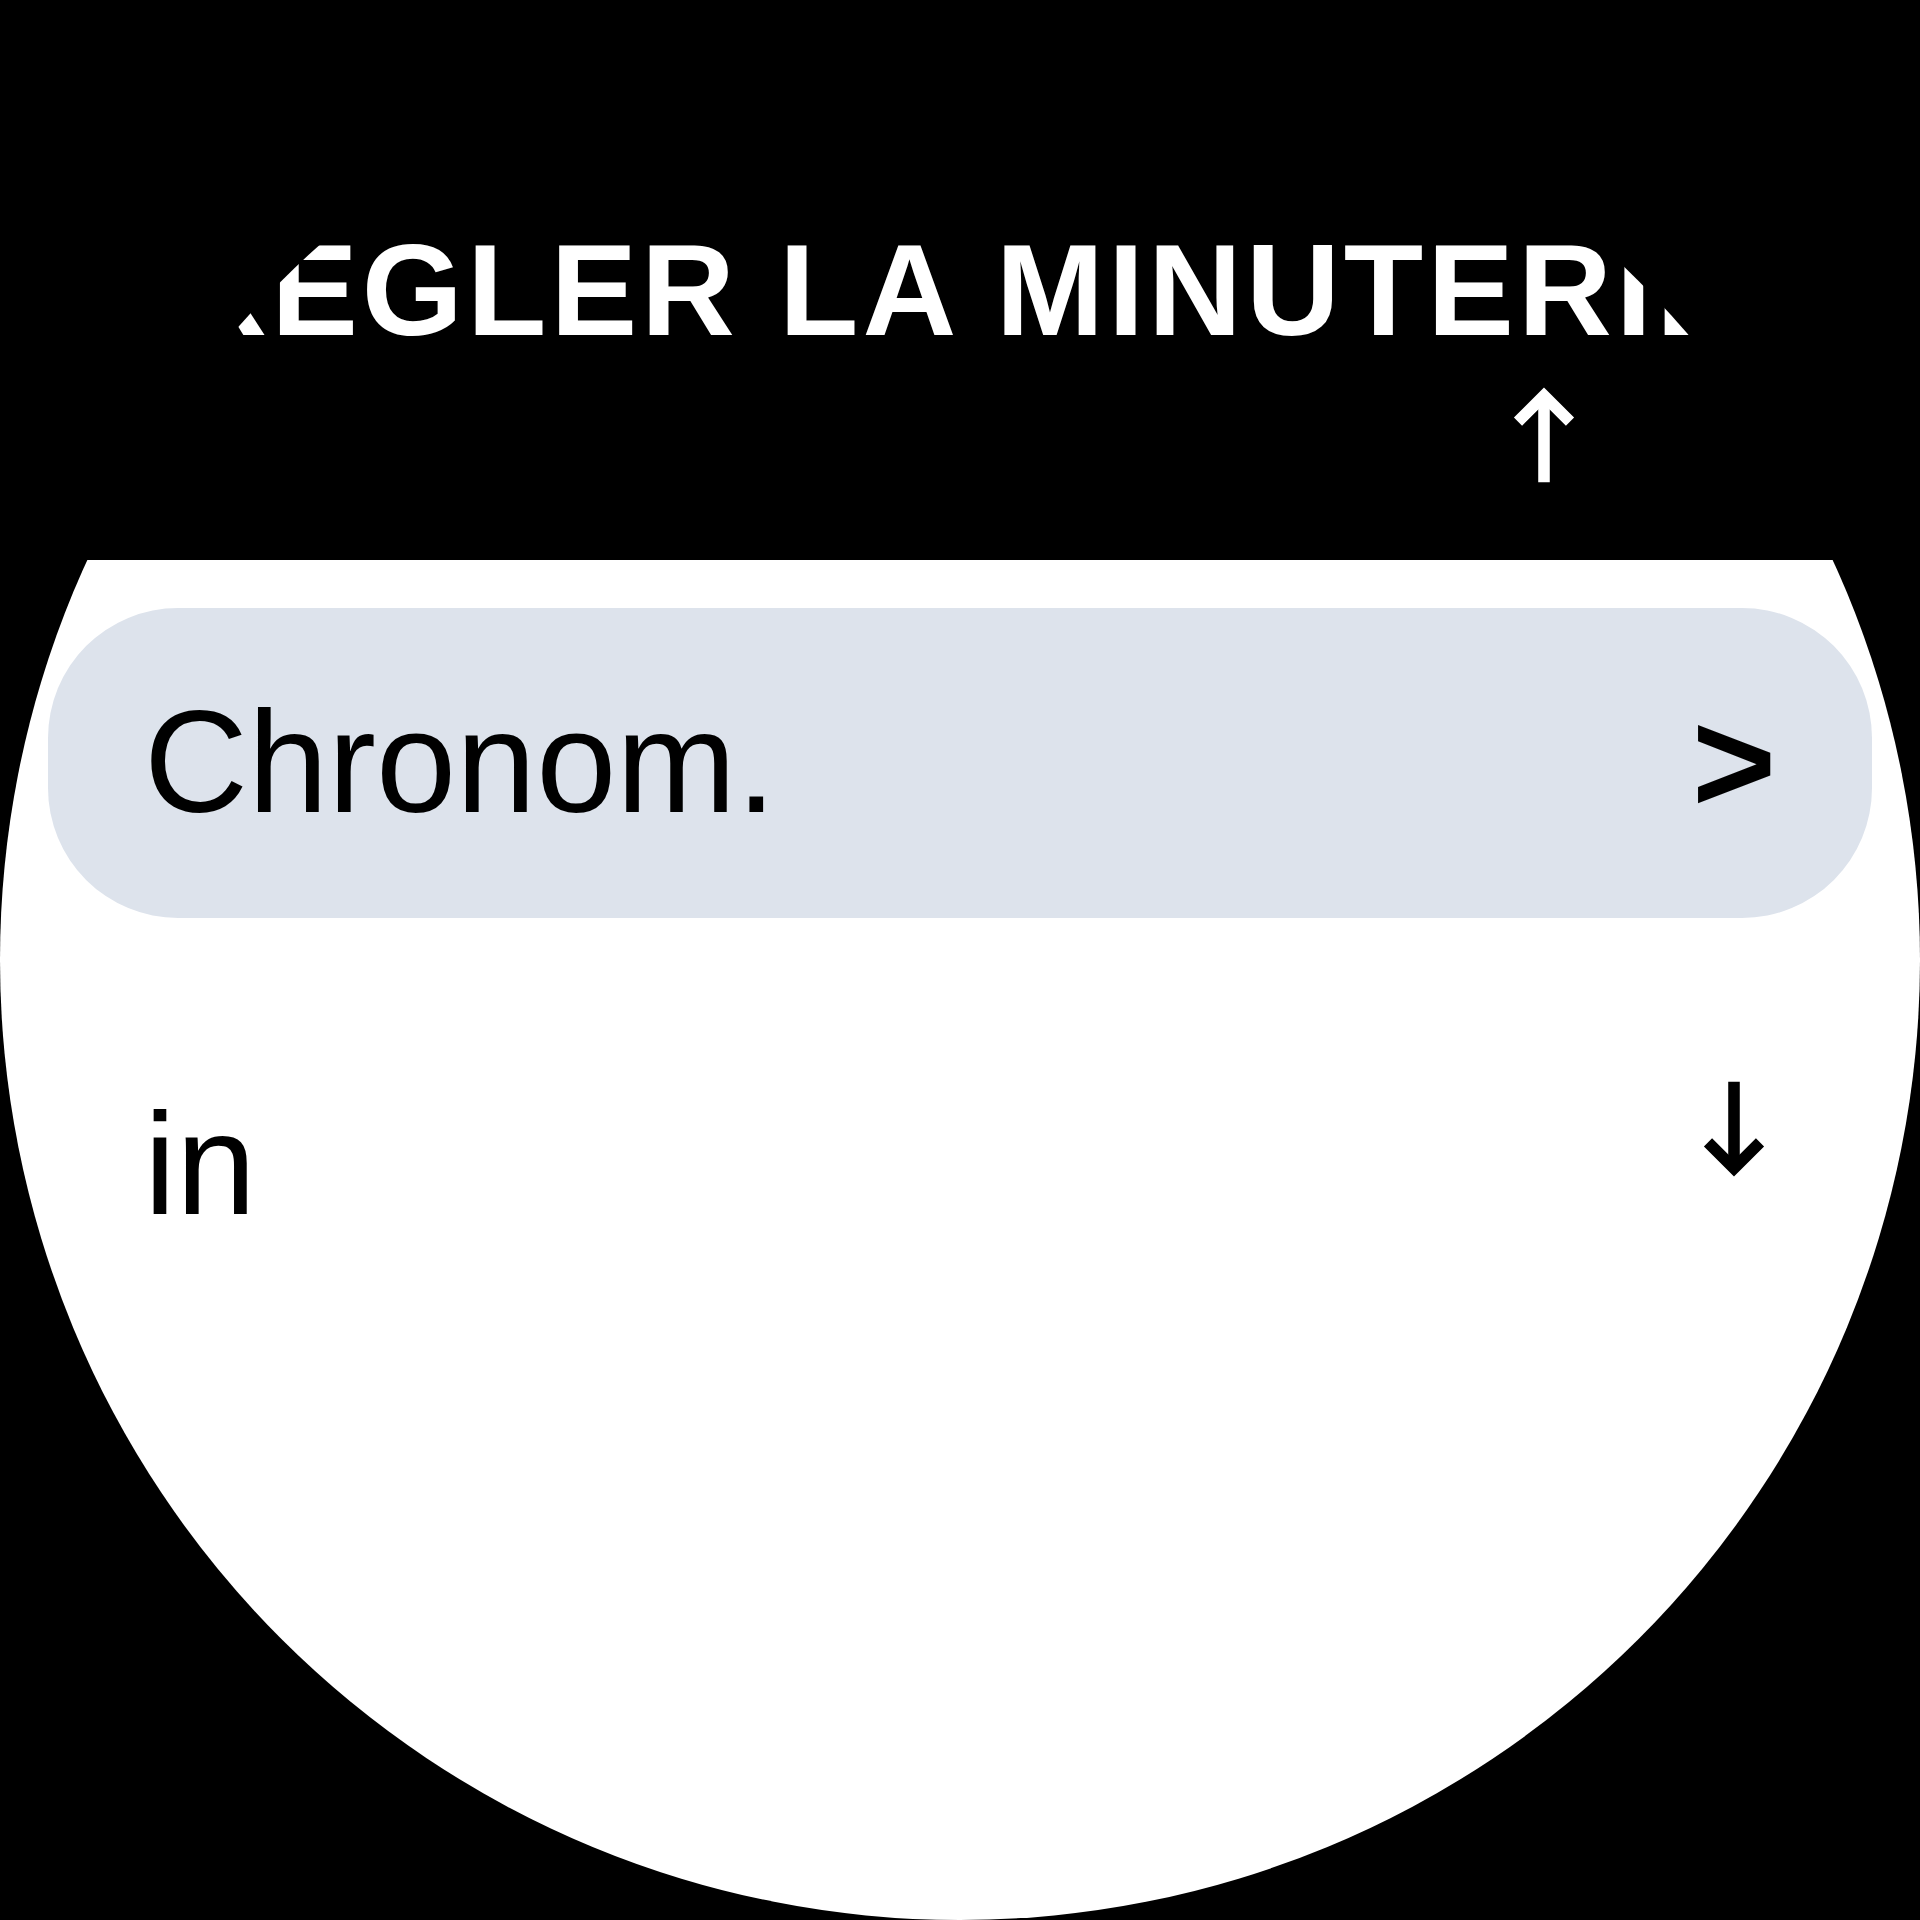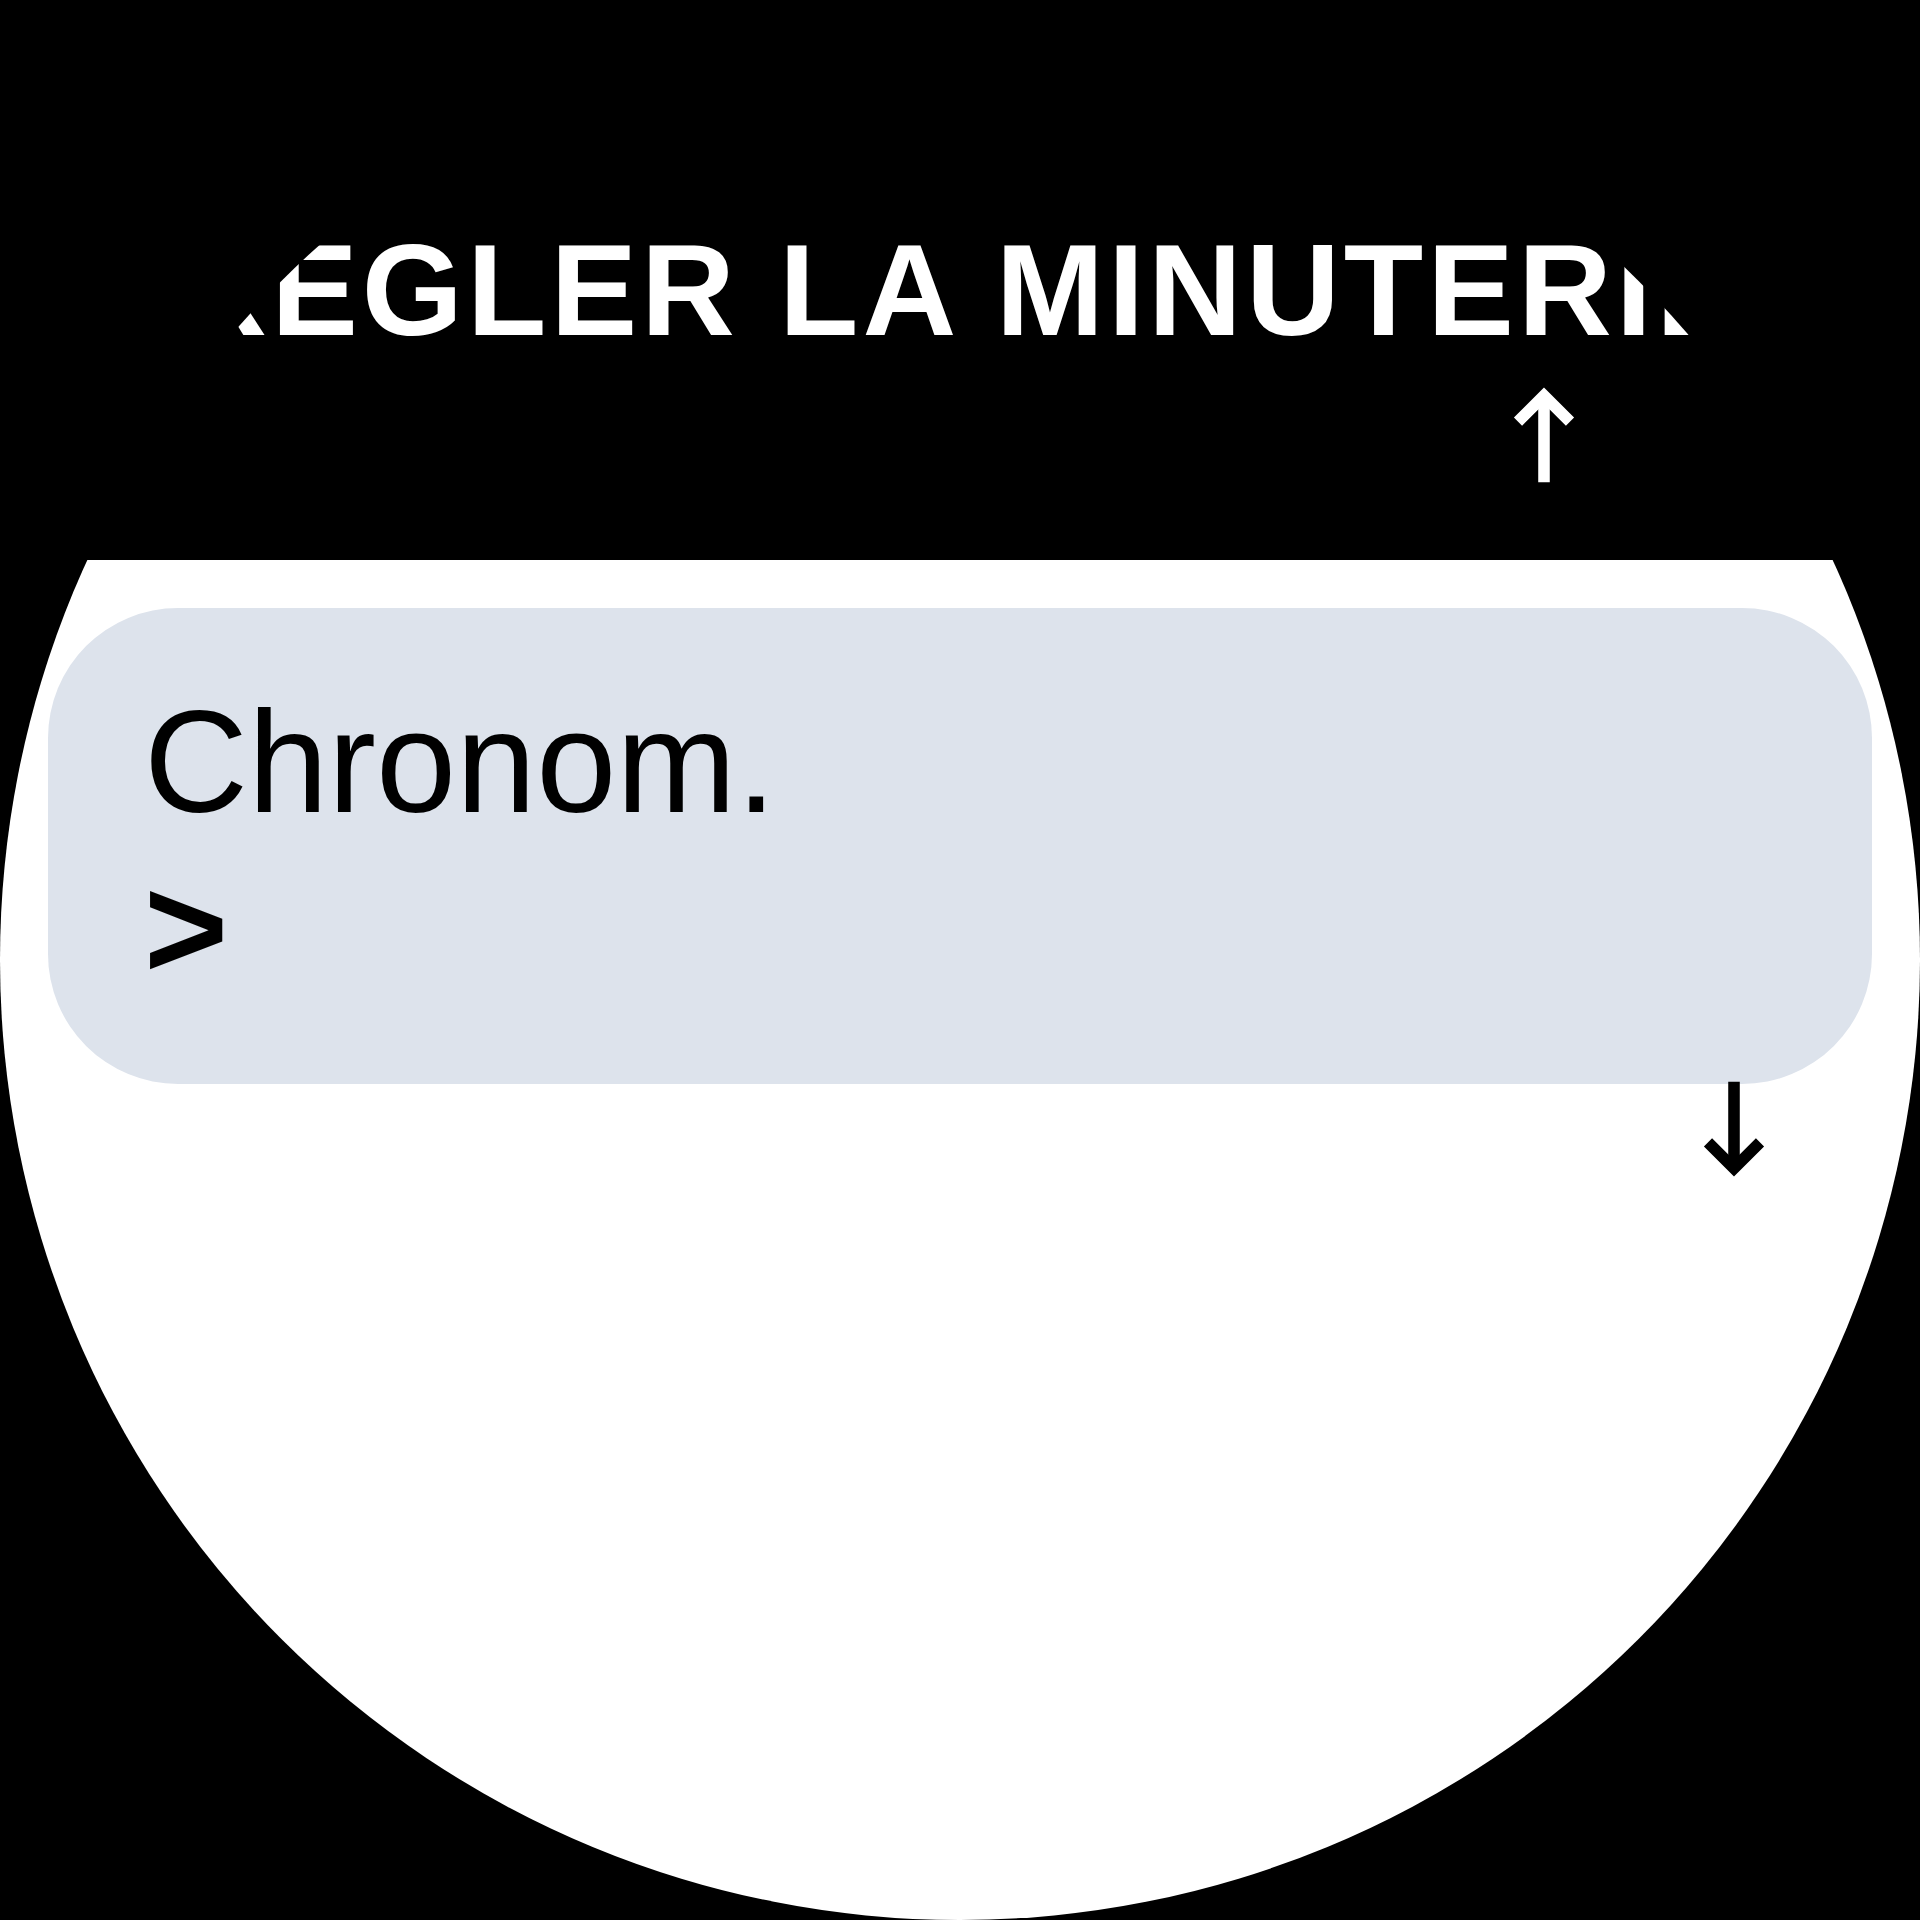--- a/index.html
+++ b/index.html
@@ -60,26 +60,25 @@
       width: 100%;
       height: 1360px;
       background: #fff;
     }
     
     .list-item {
       width: calc(100% - 96px);
       margin: 48px 48px 0 48px;
       padding: 72px 96px;
       display: flex;
-      align-items: flex-start;
+      align-items: center;
       justify-content: space-between;
       font-size: 144px;
       color: #000;
       font-weight: 400;
-      flex-direction: column;
     }
     
     .list-item.selected {
       background: #dde3ec;
       border-radius: 130px;
     }
     
     .list-item-label {
       font-size: 144px;
     }
@@ -139,20 +138,23 @@
   </div>
 
   <div class="list-container">
 
     <div class="list-item selected">
       <span class="list-item-label">Chronom.</span>
       <span class="chevron">&gt;</span>
     </div>
 
 
+    <div class="list-item-3">
+      <span class="list-item-label">in</span>
+    </div>
 
   </div>
 
   <div class="down-arrow">
     <svg viewBox="0 0 24 36" fill="none" stroke="currentColor" stroke-width="4">
       <line x1="12" y1="2" x2="12" y2="32"></line>
       <polyline points="3,23 12,32 21,23"></polyline>
     </svg>
   </div>
 

